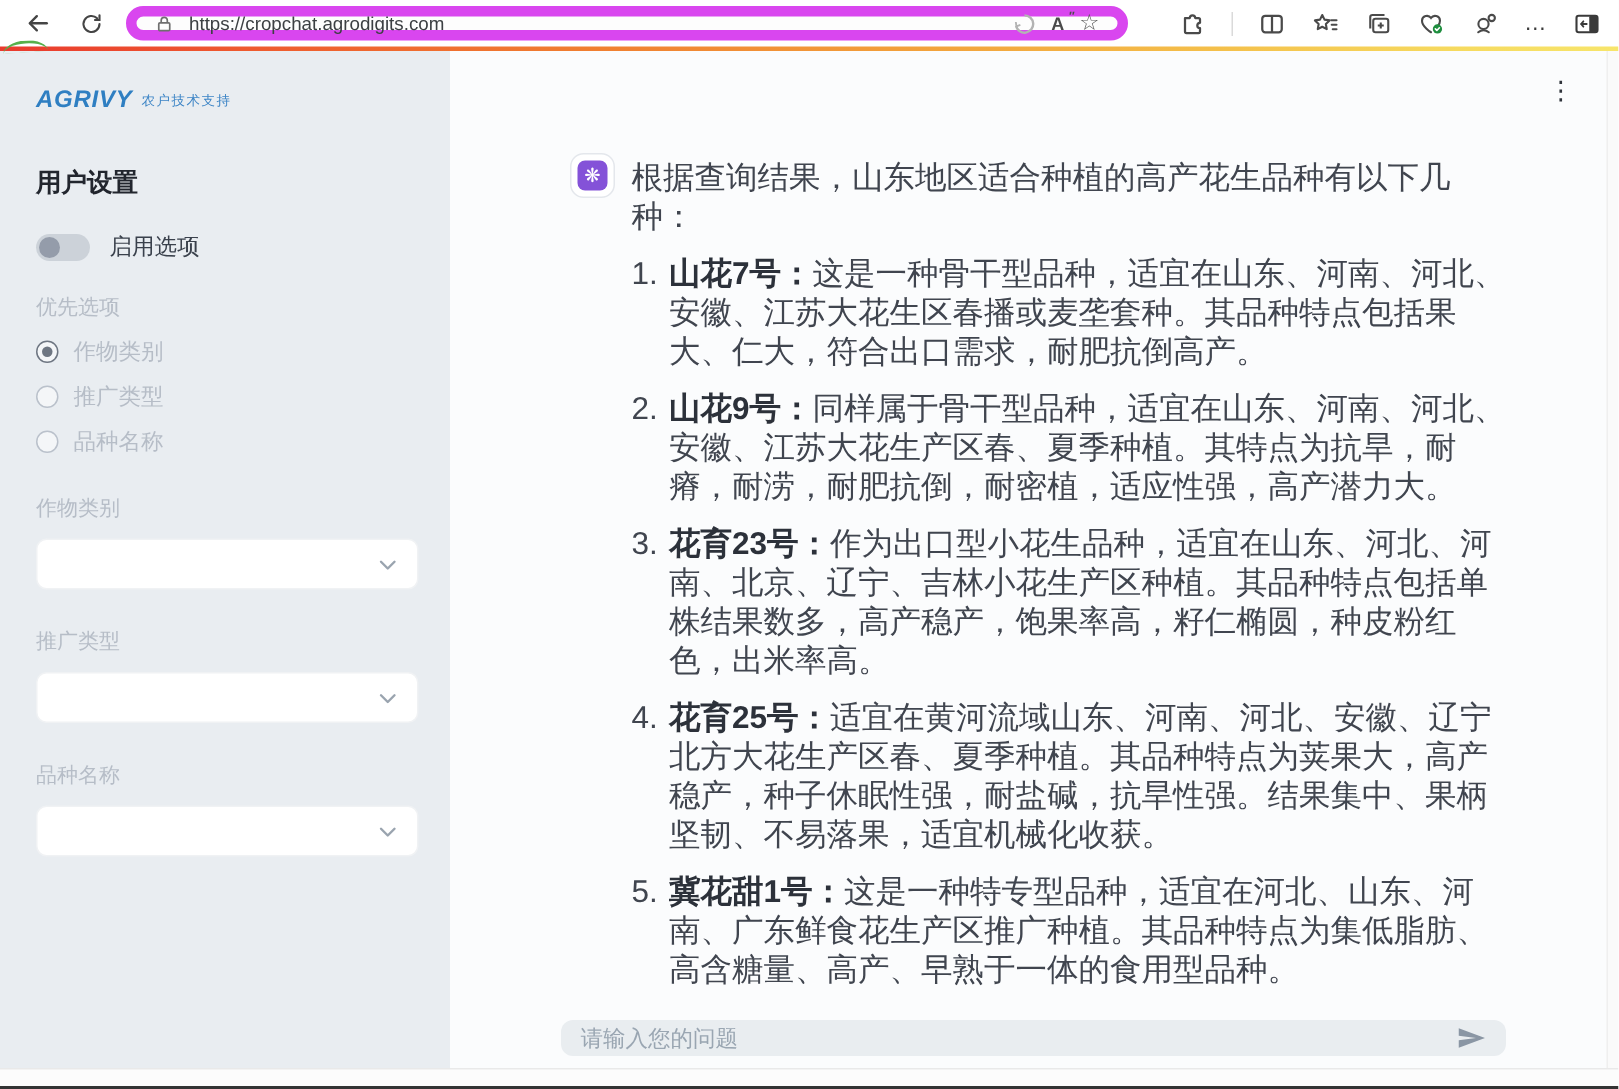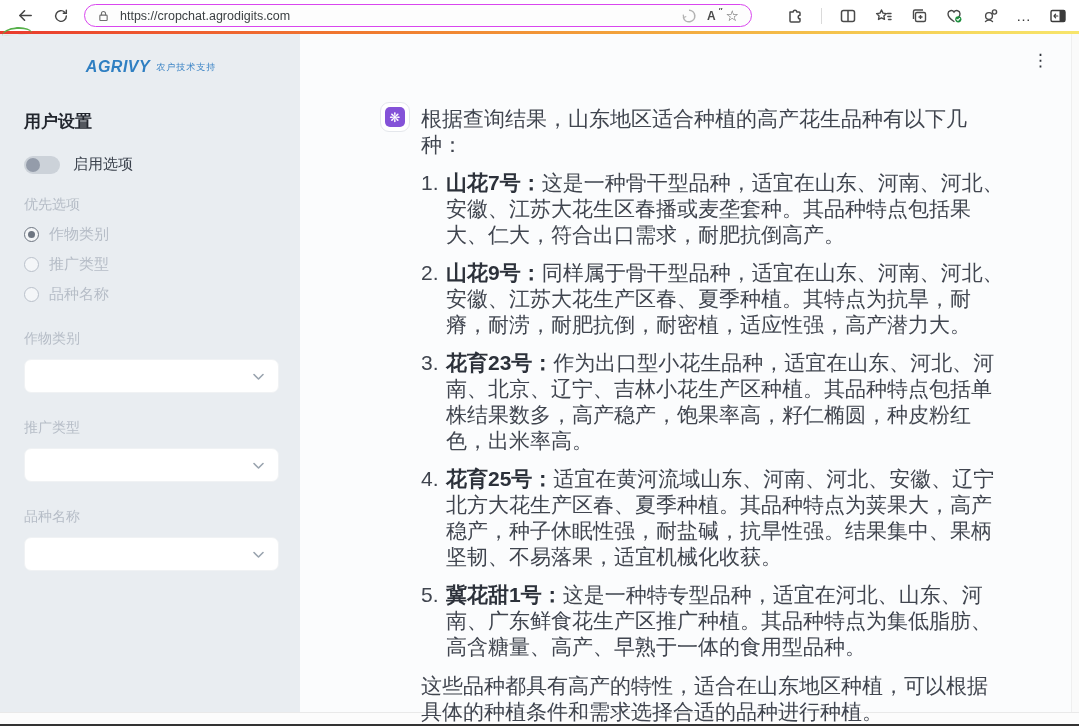--- a/index.html
+++ b/index.html
@@ -6,38 +6,38 @@
   html,body { width:1079px; height:726px; }
   body {
     font-family:"Liberation Sans","DejaVu Sans",sans-serif;
     background:#ffffff; overflow:hidden; color:#3f4550;
   }
   .screen { width:1079px; height:726px; display:flex; flex-direction:column; }
 
   
   .chrome { height:31px; display:flex; align-items:center; padding:0 12px; gap:10px; background:#ffffff; flex:0 0 auto; }
   .nav-btn { background:none; border:none; width:26px; height:26px; display:flex; align-items:center; justify-content:center; cursor:pointer; color:#454545; }
-  .url-pill { width:668px; height:23px; border:1px solid #d946ef; background:#fdfdfd; border-radius:13px; display:flex; align-items:center; gap:10px; padding:0 12px; }
+  .url-pill { width:668px; height:23px; border:7px solid #d946ef; background:#fdfdfd; border-radius:13px; display:flex; align-items:center; gap:10px; padding:0 12px; }
   .url-text { flex:1; font-size:12.5px; color:#3c4043; white-space:nowrap; overflow:hidden; }
   .pill-icon, .tb-icon { background:none; border:none; display:flex; align-items:center; justify-content:center; cursor:pointer; color:#4a4a4a; }
   .tb-right { display:flex; align-items:center; gap:17px; margin-left:8px; flex:1; justify-content:flex-end; }
   .tb-divider { width:1px; height:16px; background:#dadada; }
   .glyph-star { font-size:15px; color:#5a5a5a; line-height:1; }
   .glyph-more { font-size:15px; color:#3c3c3c; letter-spacing:1px; line-height:1; }
   .read-aloud { font-size:12px; font-weight:bold; color:#4a4a4a; position:relative; }
   .read-aloud::after { content:"\2033"; font-size:8px; position:absolute; top:-3px; right:-7px; color:#4a4a4a; }
   .grad-line { height:3px; flex:0 0 auto;
     background:linear-gradient(90deg,#e93a2e 0%,#ee5a2f 15%,#f07c30 35%,#f29e3a 55%,#f4bf4a 75%,#f6da5f 90%,#f7e56b 100%); }
 
   
   .app { flex:1; display:flex; min-height:0; position:relative; }
 
   
   .sidebar { width:300px; flex:0 0 auto; background:#e9edf1; padding:24px 22px 0 24px; }
-  .logo { display:flex; align-items:flex-end; gap:6px;justify-content:center; }
+  .logo { display:flex; align-items:flex-end; gap:6px; }
   .logo-brand { font-size:16px; font-weight:bold; font-style:italic; color:#2f7fc2; letter-spacing:.5px; position:relative; }
   .logo-leaf { position:absolute; top:-7px; left:2px; width:30px; height:8px; border-top:2.5px solid #56b04a; border-radius:50%/100% 100% 0 0; transform:rotate(-4deg); }
   .logo-tagline { font-size:9px; color:#3d85c6; padding-bottom:2px; letter-spacing:1px; }
   .side-heading { font-size:17px; font-weight:bold; color:#22262e; }
   .h-user { margin-top:34px; }
   .h-options { margin-top:32px; }
   .toggle-row { margin-top:22px; display:flex; align-items:center; gap:13px; cursor:pointer; }
   .toggle { width:36px; height:18px; border-radius:9px; background:#ccd2d9; position:relative; flex:0 0 auto; }
   .toggle-knob { position:absolute; left:2px; top:2px; width:14px; height:14px; border-radius:50%; background:#949caa; }
   .toggle-label { font-size:15px; color:#3a414c; }
@@ -296,21 +296,20 @@
               <div class="v-item">
                 <span class="v-num">4.</span>
                 <span class="v-txt"><b class="v-name">花育25号</b><b class="v-name">：</b><span>适宜在黄河流域山东、河南、河北、安徽、辽宁北方大花生产区春、夏季种植。其品种特点为荚果大，高产稳产，种子休眠性强，耐盐碱，抗旱性强。结果集中、果柄坚韧、不易落果，适宜机械化收获。</span></span>
               </div>
               <div class="v-item">
                 <span class="v-num">5.</span>
                 <span class="v-txt"><b class="v-name">冀花甜1号</b><b class="v-name">：</b><span>这是一种特专型品种，适宜在河北、山东、河南、广东鲜食花生产区推广种植。其品种特点为集低脂肪、高含糖量、高产、早熟于一体的食用型品种。</span></span>
               </div>
             </div>
 
-            <div class="closing">这些品种都具有高产的特性，适合在山东地区种植，可以根据具体的种植条件和需求选择合适的品种进行种植。</div>
           </div>
         </div>
 
         <div class="input-row">
           <input class="input-field" type="text" placeholder="请输入您的问题" style="">
           <button class="send-btn">
             <span>
               <svg width="20" height="16" viewBox="0 0 20 16">
                   <path d="M1.5 14.5 19 8 1.5 1.5l0 5L13 8 1.5 9.5z" fill="#8a96a4"></path>
                 </svg>

